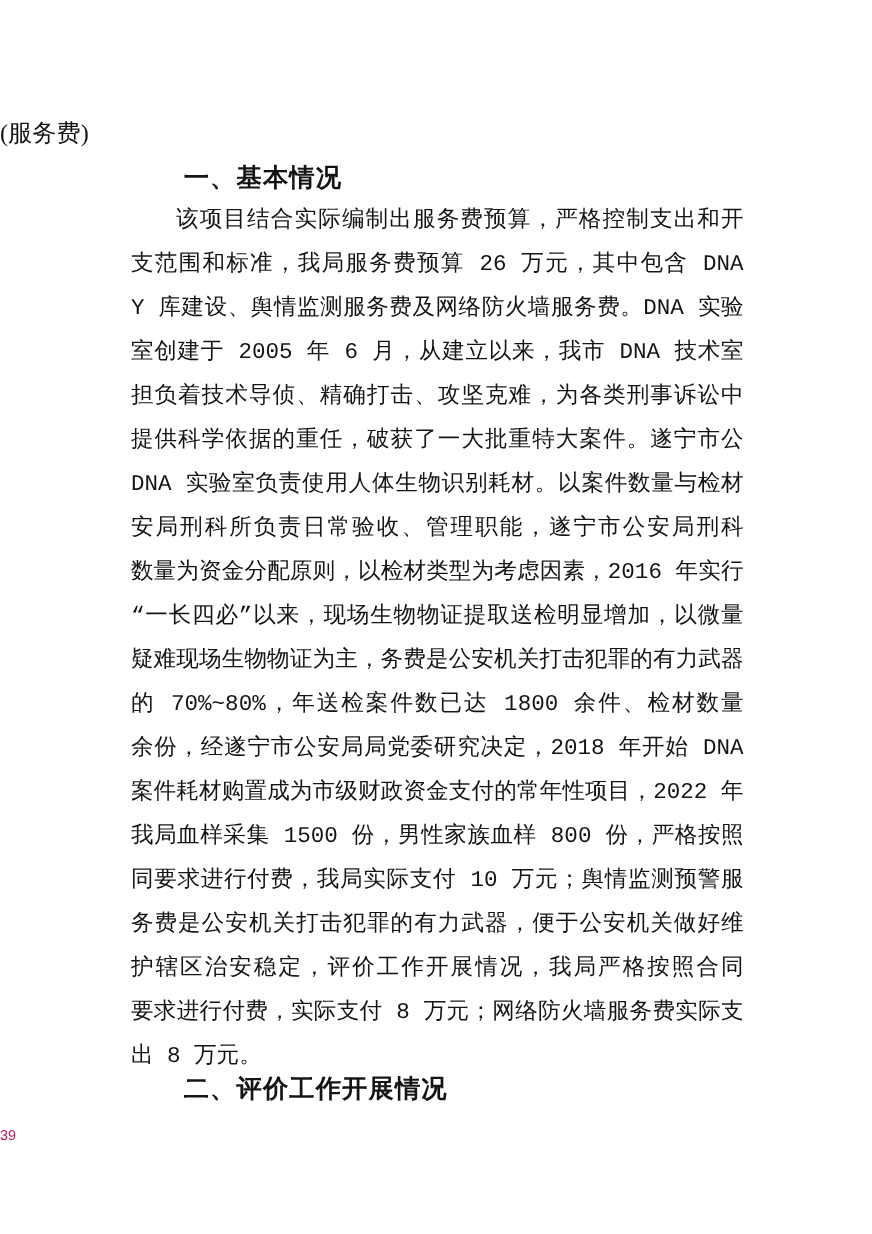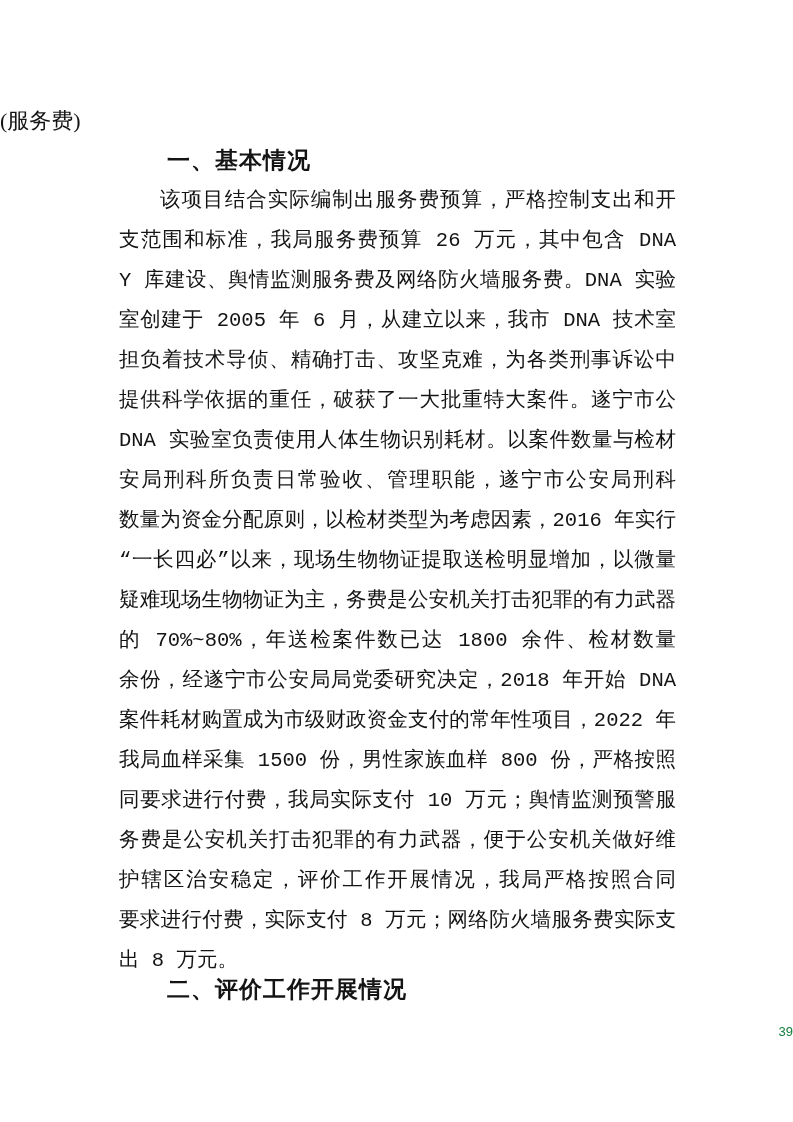--- a/index.html
+++ b/index.html
@@ -29,21 +29,21 @@
   .sec-heading {
     position: absolute;
     left: 167px;
     font-size: 23px;
     line-height: 40px;
     font-weight: 700;
     font-family: "Liberation Sans", "DejaVu Sans", sans-serif;
     letter-spacing: 1px;
     white-space: nowrap;
   }
-  .sec-heading.h1 { top: 141px; font-family: Liberation Serif, serif; }
+  .sec-heading.h1 { top: 141px; }
   .sec-heading.h2 { top: 969px; }
   .body-block {
     position: absolute;
     top: 181px;
     left: 119px;
     width: 557px;
   }
   .bl {
     height: 40px;
     line-height: 40px;
@@ -58,25 +58,25 @@
   }
   .bl.last {
     text-align: center;
     text-align-last: left;
   }
   .page-number {
     position: absolute;
     top: 1024px;
     left: 0;
     width: 793px;
-    text-align: right;
+    text-align: left;
     font-size: 13px;
     line-height: 16px;
     font-family: "Liberation Sans", "DejaVu Sans", sans-serif;
-    color: #15803d;
+    color: #be185d;
   }
 </style>
 </head>
 <body>
 
 <div class="page">
 
   <div class="doc-title">(服务费)</div>
 
   <div class="sec-heading h1">一、基本情况</div>

